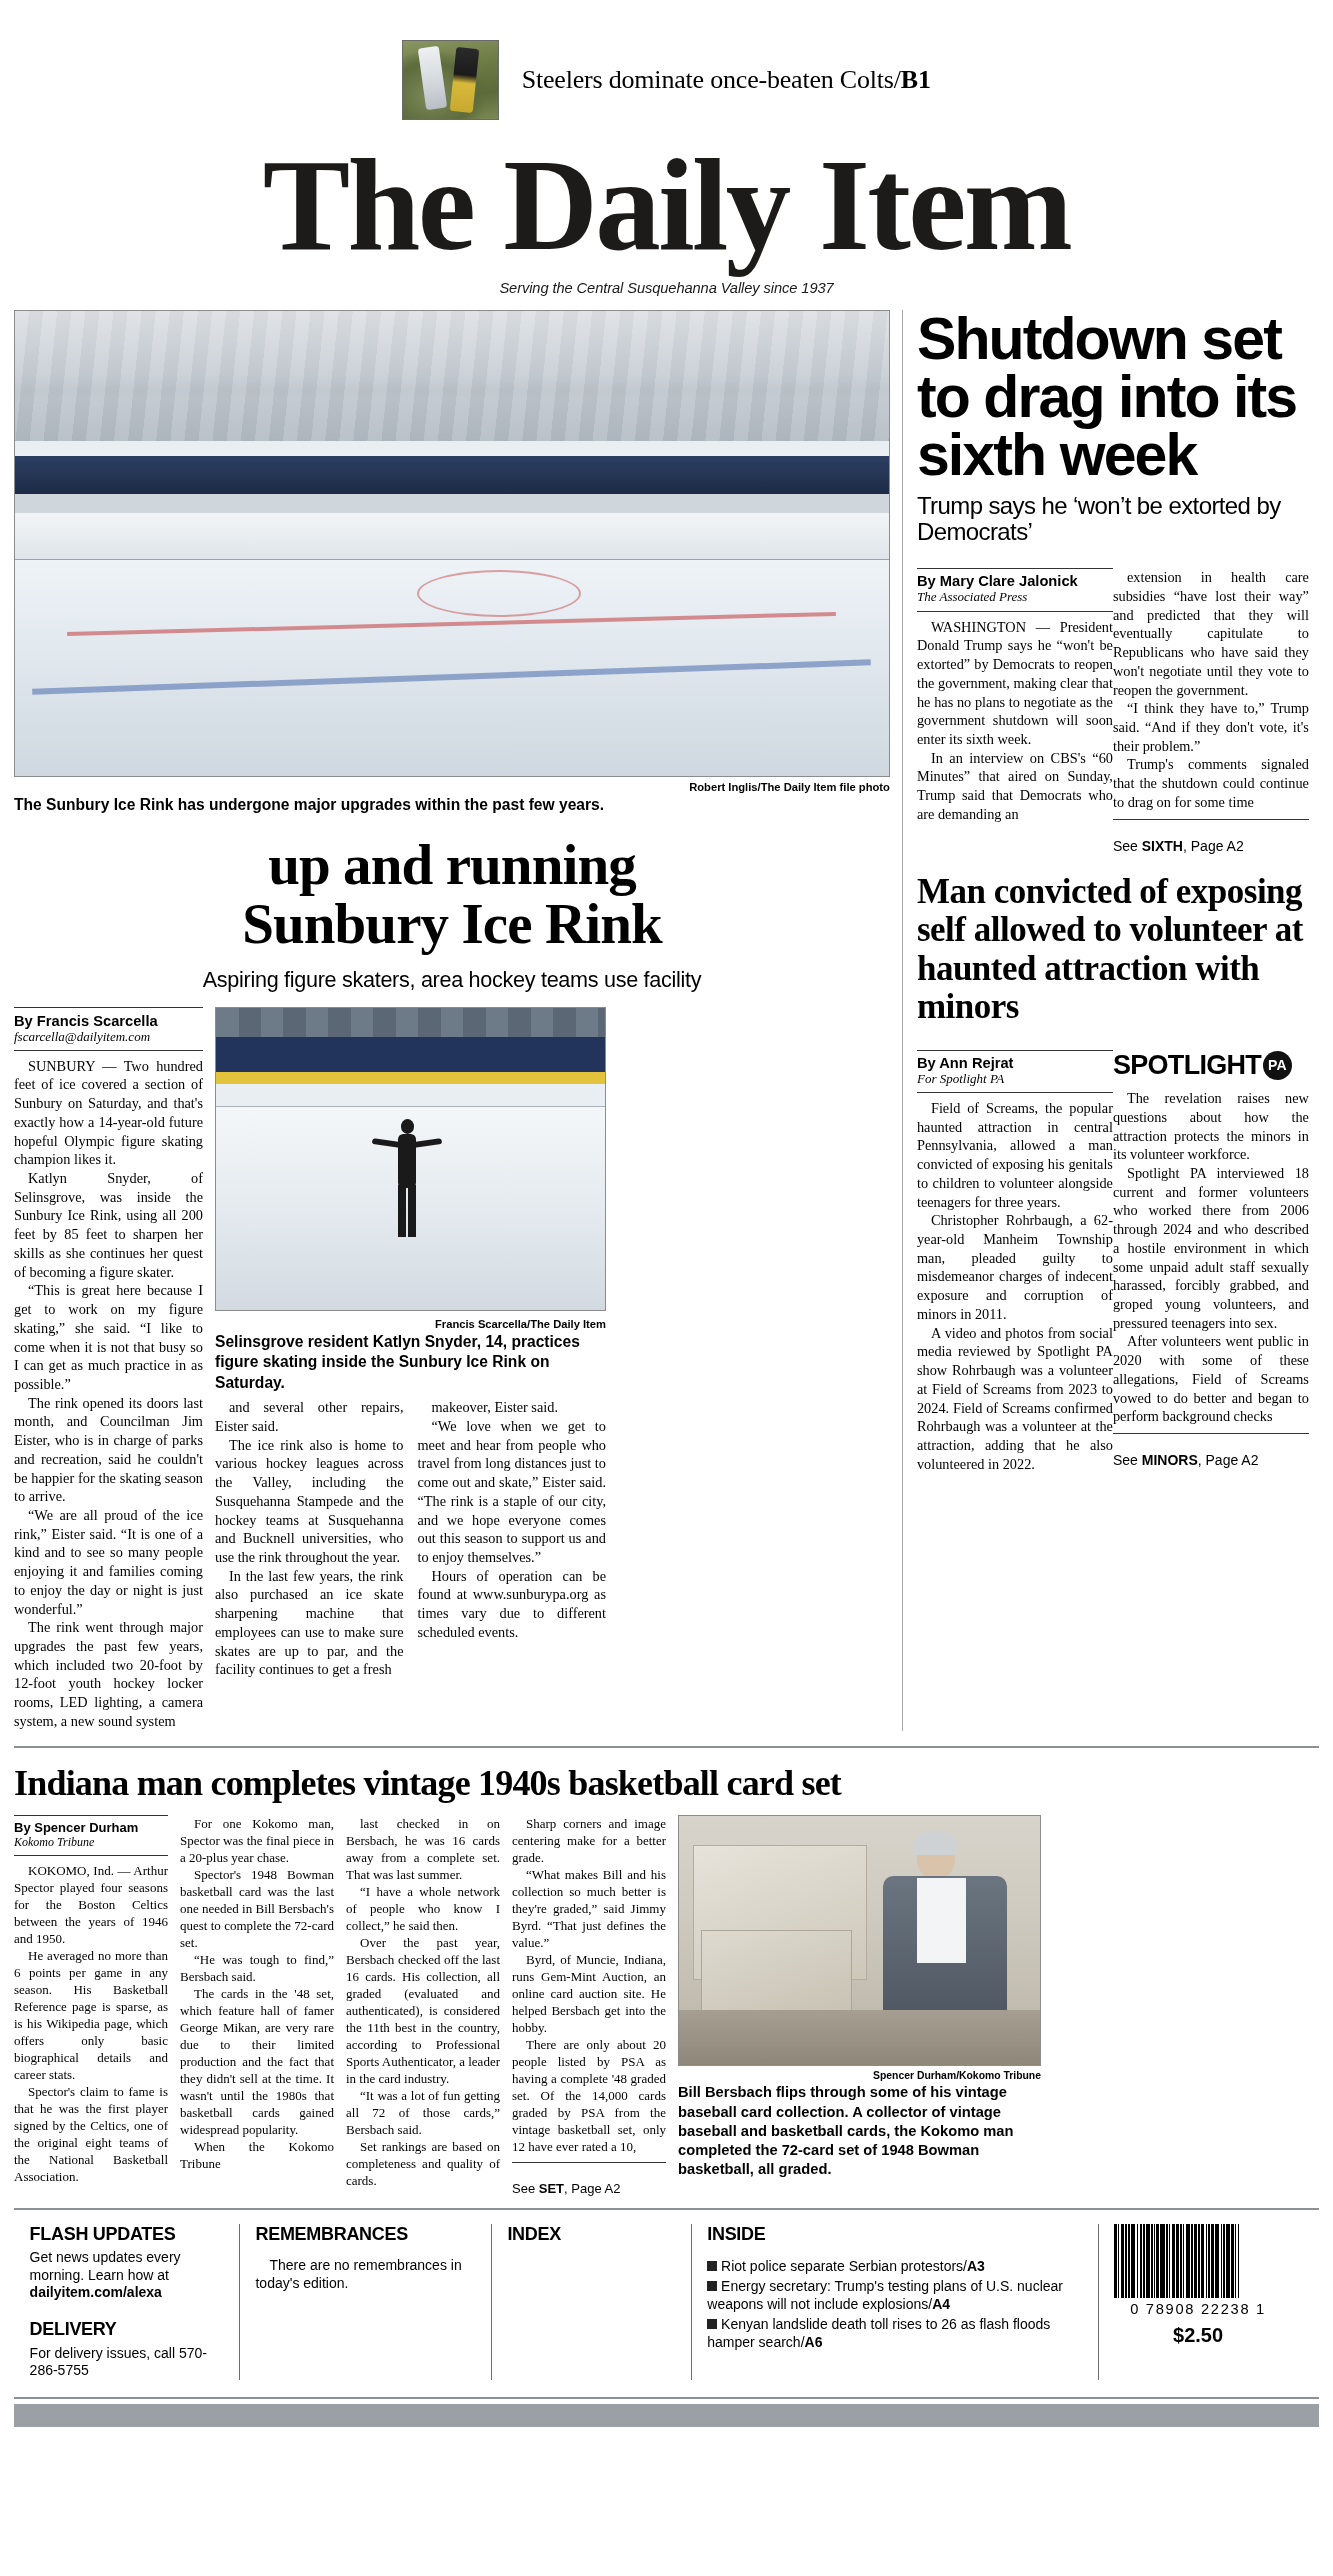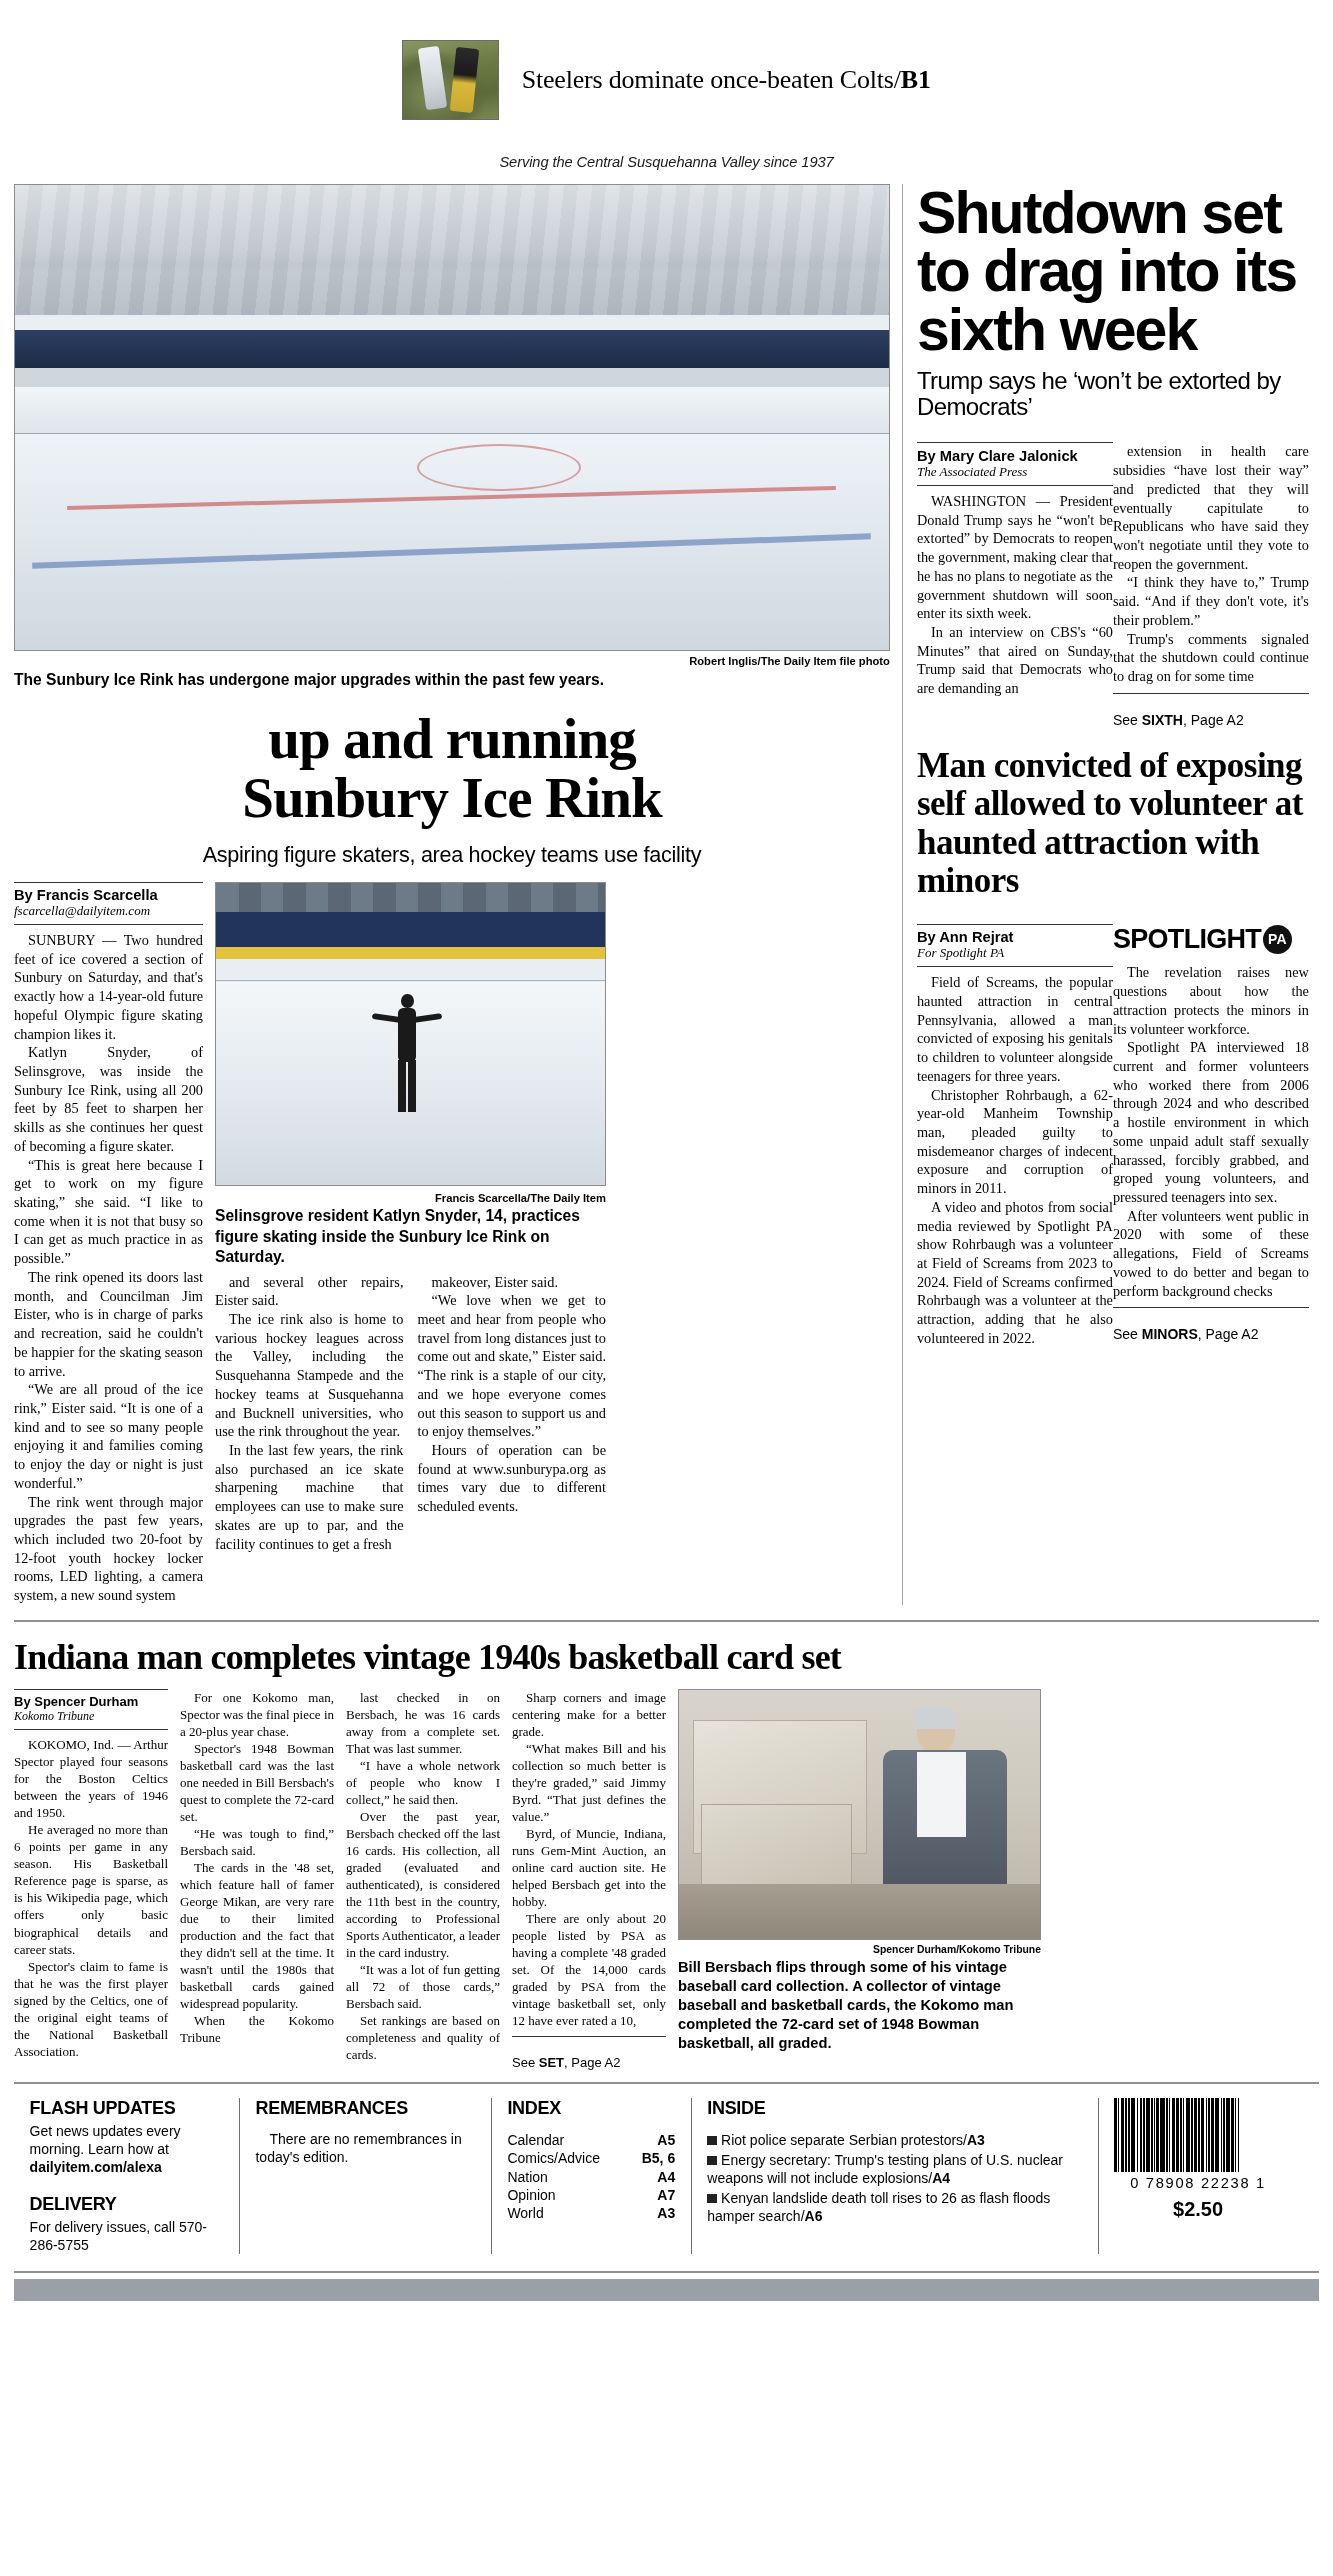--- a/index.html
+++ b/index.html
@@ -217,20 +217,21 @@
 <div class="page">
 
   <div class="skybox">
     <div class="skybox-photo"></div>
     <div class="skybox-text">
       <span>Steelers dominate once-beaten Colts/</span><b>B1</b>
     </div>
   </div>
 
   <div class="masthead">
+    <div class="masthead-title">The Daily Item</div>
     <div class="masthead-tag">Serving the Central Susquehanna Valley since 1937</div>
   </div>
 
 
   <div class="main-wrap">
 
     <div class="left-col">
       <div class="lead-photo">
         <div class="lp-roof"></div>
           <div class="lp-roof2"></div>
@@ -437,42 +438,20 @@
       <div class="f-text">For delivery issues, call 570-286-5755</div>
     </div>
     <div class="f-div"></div>
     <div class="f-cell" style="width:251px;">
       <div class="f-title">REMEMBRANCES</div>
       <div class="f-text" style="text-indent:14px;margin-top:12px;">There are no remembrances in today's edition.</div>
     </div>
     <div class="f-div"></div>
     <div class="f-cell" style="width:199px;">
       <div class="f-title">INDEX</div>
-      <div style="margin-top:12px;">
-        <div class="idx-row">
-            <span>Calendar</span>
-            <b>A5</b>
-          </div>
-        <div class="idx-row">
-            <span>Comics/Advice</span>
-            <b>B5, 6</b>
-          </div>
-        <div class="idx-row">
-            <span>Nation</span>
-            <b>A4</b>
-          </div>
-        <div class="idx-row">
-            <span>Opinion</span>
-            <b>A7</b>
-          </div>
-        <div class="idx-row">
-            <span>World</span>
-            <b>A3</b>
-          </div>
-      </div>
     </div>
     <div class="f-div"></div>
     <div class="f-cell" style="width:406px;">
       <div class="f-title">INSIDE</div>
       <div style="margin-top:12px;">
         <div class="ins-item"><span class="sq"></span><span>Riot police separate Serbian protestors/</span><b>A3</b></div>
         <div class="ins-item"><span class="sq"></span><span>Energy secretary: Trump's testing plans of U.S. nuclear weapons will not include explosions/</span><b>A4</b></div>
         <div class="ins-item"><span class="sq"></span><span>Kenyan landslide death toll rises to 26 as flash floods hamper search/</span><b>A6</b></div>
       </div>
     </div>

